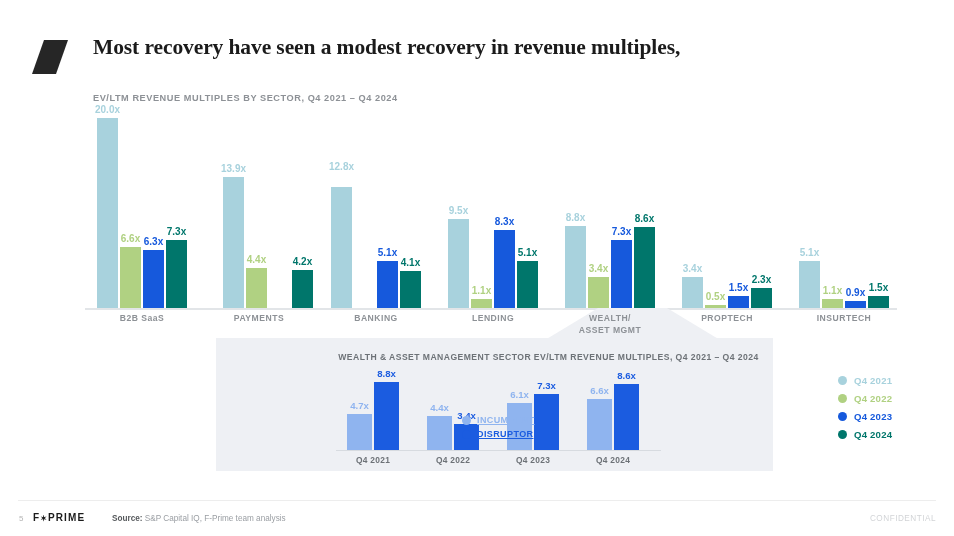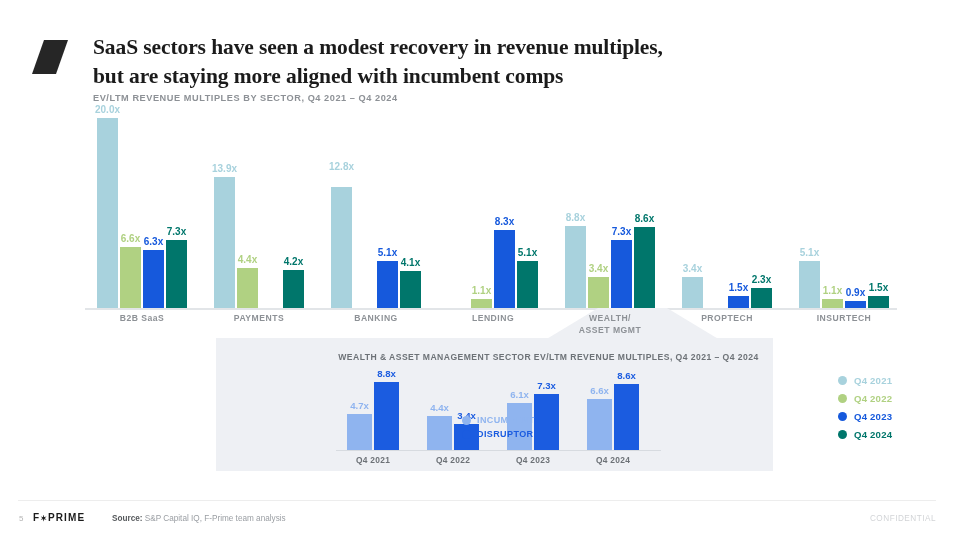--- a/index.html
+++ b/index.html
@@ -82,21 +82,21 @@
     position: absolute; left: 50%; transform: translateX(-50%);
     font-size: 9.6px; font-weight: bold; white-space: nowrap; line-height: 1;
   }
   .i-xlab {
     position: absolute; top: 117px; width: 80px; text-align: center;
     font-size: 8.4px; font-weight: bold; color: #6d7277; letter-spacing: 0.3px;
   }
   .inset-legend { position: absolute; left: 462px; top: 415px; }
   .il-row { display: flex; align-items: center; margin-bottom: 4px; }
   .il-dot { width: 9px; height: 9px; border-radius: 50%; margin-right: 6px; }
-  .il-text { font-size: 9px; font-weight: bold; letter-spacing: 0.4px; }
+  .il-text { font-size: 9px; font-weight: bold; letter-spacing: 0.4px; text-decoration: underline; }
 
   
   #legend { position: absolute; left: 838px; top: 375px; }
   .lg-row { display: flex; align-items: center; margin-bottom: 7px; }
   .lg-dot { width: 9px; height: 9px; border-radius: 50%; margin-right: 7px; }
   .lg-text { font-size: 9.6px; font-weight: bold; letter-spacing: 0.2px; }
 
   
   .footer-rule {
     position: absolute; left: 18px; top: 500px; width: 918px; height: 1px;
@@ -126,22 +126,21 @@
 
 <div id="slide">
 
   <div class="logo-slash">
     <svg width="42" height="42" viewBox="0 0 42 42">
       <polygon points="14,4 38,4 26,38 2,38" fill="#262626"></polygon>
     </svg>
   </div>
 
   <div class="title">
-    <span>SaaS sectors have seen a modest recovery in revenue multiples,</span>
-    <span class="l2">but are staying more aligned with incumbent comps</span>
+    <span>Most recovery have seen a modest recovery in revenue multiples,</span>
   </div>
 
   <div class="subtitle">EV/LTM REVENUE MULTIPLES BY SECTOR, Q4 2021 – Q4 2024</div>
 
   <div id="main-chart">
       <div class="group" style="left: 12px; width: 90px;">
         <div class="bar-wrap" style="left: 0px; height: 192px;">
           <div class="bar" style="height: 192px; background: rgb(168, 210, 221);"></div>
           <div class="bar-label" style="bottom: 195px; color: rgb(168, 210, 221);">20.0x</div>
         </div>
@@ -151,21 +150,21 @@
         </div>
         <div class="bar-wrap" style="left: 46px; height: 192px;">
           <div class="bar" style="height: 60.48px; background: rgb(22, 89, 220);"></div>
           <div class="bar-label" style="bottom: 63.48px; color: rgb(22, 89, 220);">6.3x</div>
         </div>
         <div class="bar-wrap" style="left: 69px; height: 192px;">
           <div class="bar" style="height: 70.08px; background: rgb(0, 118, 107);"></div>
           <div class="bar-label" style="bottom: 73.08px; color: rgb(0, 118, 107);">7.3x</div>
         </div>
       </div>
-      <div class="group" style="left: 129px; width: 90px;">
+      <div class="group" style="left: 138px; width: 90px;">
         <div class="bar-wrap" style="left: 0px; height: 192px;">
           <div class="bar" style="height: 133.44px; background: rgb(168, 210, 221);"></div>
           <div class="bar-label" style="bottom: 136.44px; color: rgb(168, 210, 221);">13.9x</div>
         </div>
         <div class="bar-wrap" style="left: 23px; height: 192px;">
           <div class="bar" style="height: 42.24px; background: rgb(176, 209, 130);"></div>
           <div class="bar-label" style="bottom: 45.24px; color: rgb(176, 209, 130);">4.4x</div>
         </div>
         <div class="bar-wrap" style="left: 69px; height: 192px;">
           <div class="bar" style="height: 40.32px; background: rgb(0, 118, 107);"></div>
@@ -180,20 +179,24 @@
         <div class="bar-wrap" style="left: 46px; height: 192px;">
           <div class="bar" style="height: 48.96px; background: rgb(22, 89, 220);"></div>
           <div class="bar-label" style="bottom: 51.96px; color: rgb(22, 89, 220);">5.1x</div>
         </div>
         <div class="bar-wrap" style="left: 69px; height: 192px;">
           <div class="bar" style="height: 39.36px; background: rgb(0, 118, 107);"></div>
           <div class="bar-label" style="bottom: 42.36px; color: rgb(0, 118, 107); margin-top: 37px;">4.1x</div>
         </div>
       </div>
       <div class="group" style="left: 363px; width: 90px;">
+        <div class="bar-wrap" style="left: 0px; height: 192px;">
+          <div class="bar" style="height: 91.2px; background: rgb(168, 210, 221);"></div>
+          <div class="bar-label" style="bottom: 94.2px; color: rgb(168, 210, 221);">9.5x</div>
+        </div>
         <div class="bar-wrap" style="left: 23px; height: 192px;">
           <div class="bar" style="height: 10.56px; background: rgb(176, 209, 130);"></div>
           <div class="bar-label" style="bottom: 13.56px; color: rgb(176, 209, 130);">1.1x</div>
         </div>
         <div class="bar-wrap" style="left: 46px; height: 192px;">
           <div class="bar" style="height: 79.68px; background: rgb(22, 89, 220);"></div>
           <div class="bar-label" style="bottom: 82.68px; color: rgb(22, 89, 220);">8.3x</div>
         </div>
         <div class="bar-wrap" style="left: 69px; height: 192px;">
           <div class="bar" style="height: 48.96px; background: rgb(0, 118, 107);"></div>
@@ -215,20 +218,24 @@
         </div>
         <div class="bar-wrap" style="left: 69px; height: 192px;">
           <div class="bar" style="height: 82.56px; background: rgb(0, 118, 107);"></div>
           <div class="bar-label" style="bottom: 85.56px; color: rgb(0, 118, 107);">8.6x</div>
         </div>
       </div>
       <div class="group" style="left: 597px; width: 90px;">
         <div class="bar-wrap" style="left: 0px; height: 192px;">
           <div class="bar" style="height: 32.64px; background: rgb(168, 210, 221);"></div>
           <div class="bar-label" style="bottom: 35.64px; color: rgb(168, 210, 221);">3.4x</div>
+        </div>
+        <div class="bar-wrap" style="left: 23px; height: 192px;">
+          <div class="bar" style="height: 4.8px; background: rgb(176, 209, 130);"></div>
+          <div class="bar-label" style="bottom: 7.8px; color: rgb(176, 209, 130);">0.5x</div>
         </div>
         <div class="bar-wrap" style="left: 46px; height: 192px;">
           <div class="bar" style="height: 14.4px; background: rgb(22, 89, 220);"></div>
           <div class="bar-label" style="bottom: 17.4px; color: rgb(22, 89, 220);">1.5x</div>
         </div>
         <div class="bar-wrap" style="left: 69px; height: 192px;">
           <div class="bar" style="height: 22.08px; background: rgb(0, 118, 107);"></div>
           <div class="bar-label" style="bottom: 25.08px; color: rgb(0, 118, 107);">2.3x</div>
         </div>
       </div>

